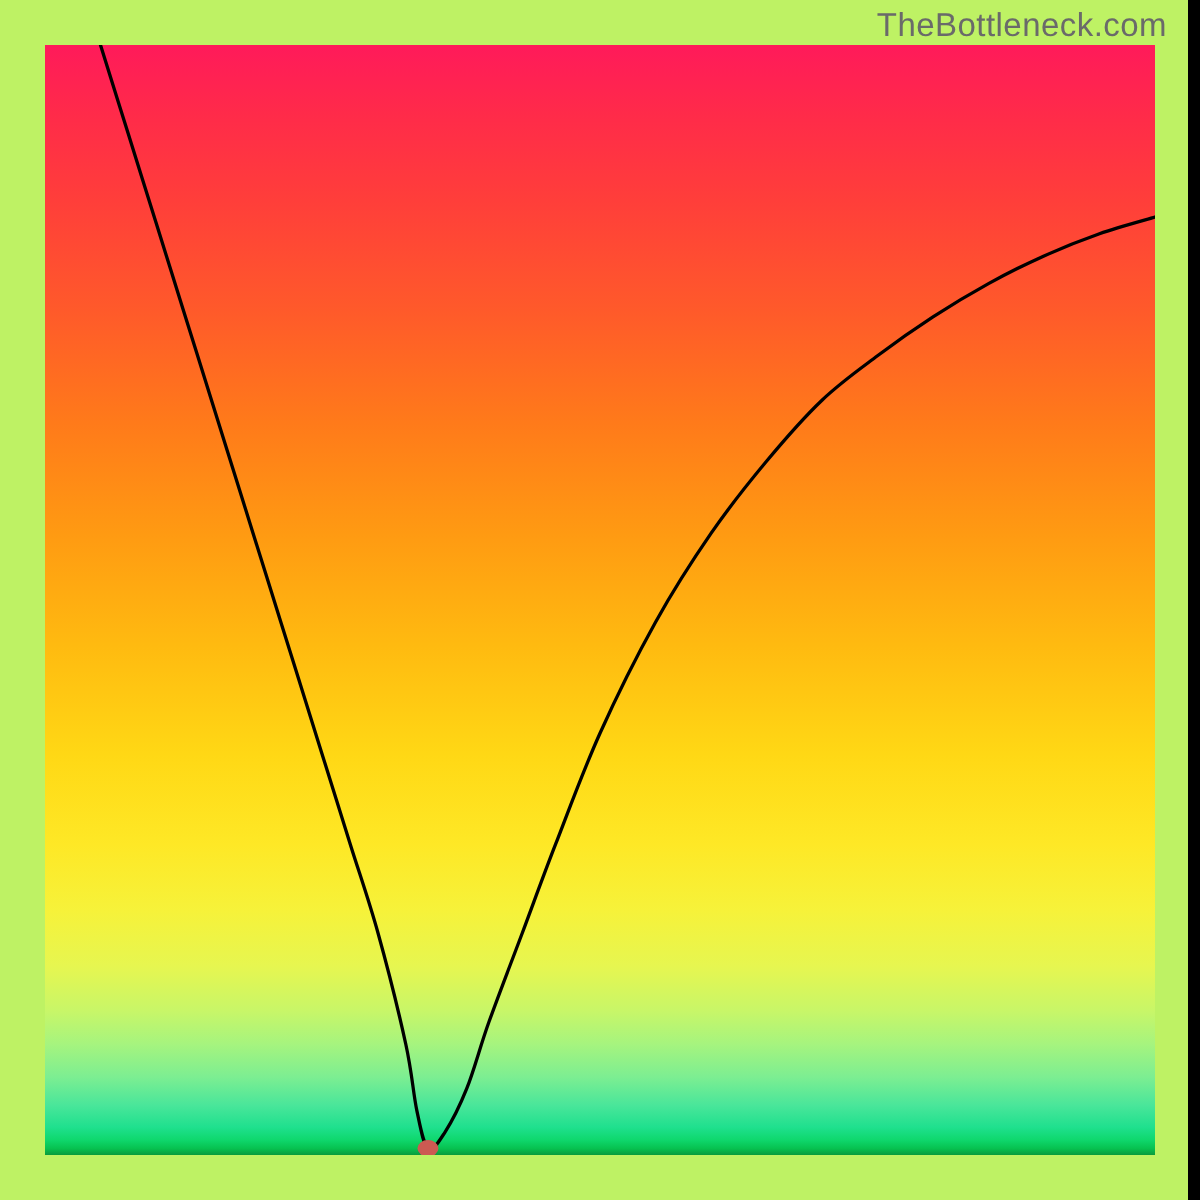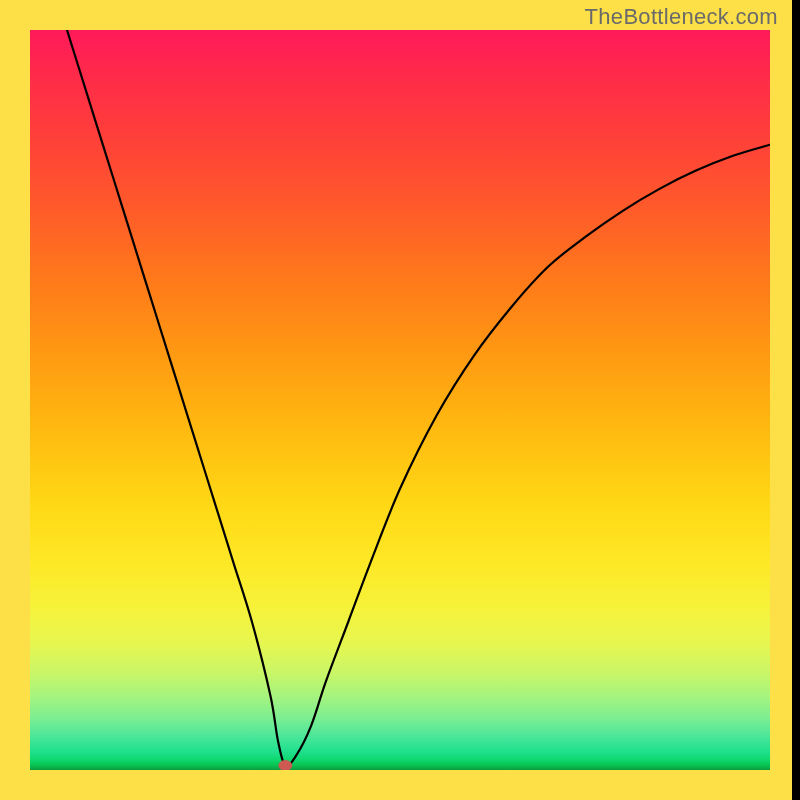--- a/index.html
+++ b/index.html
@@ -8,21 +8,21 @@
     width: 800px;
     height: 800px;
     background: #000;
     overflow: hidden;
     font-family: Arial, Helvetica, sans-serif;
   }
   .frame {
     position: relative;
     width: 792px;
     height: 800px;
-    background: #fde047;
+    background: #bef264;
   }
   .watermark {
     position: absolute;
     top: 4px;
     right: 14px;
     color: #6a6a6a;
     font-size: 22px;
     font-weight: 400;
     letter-spacing: 0.3px;
   }

